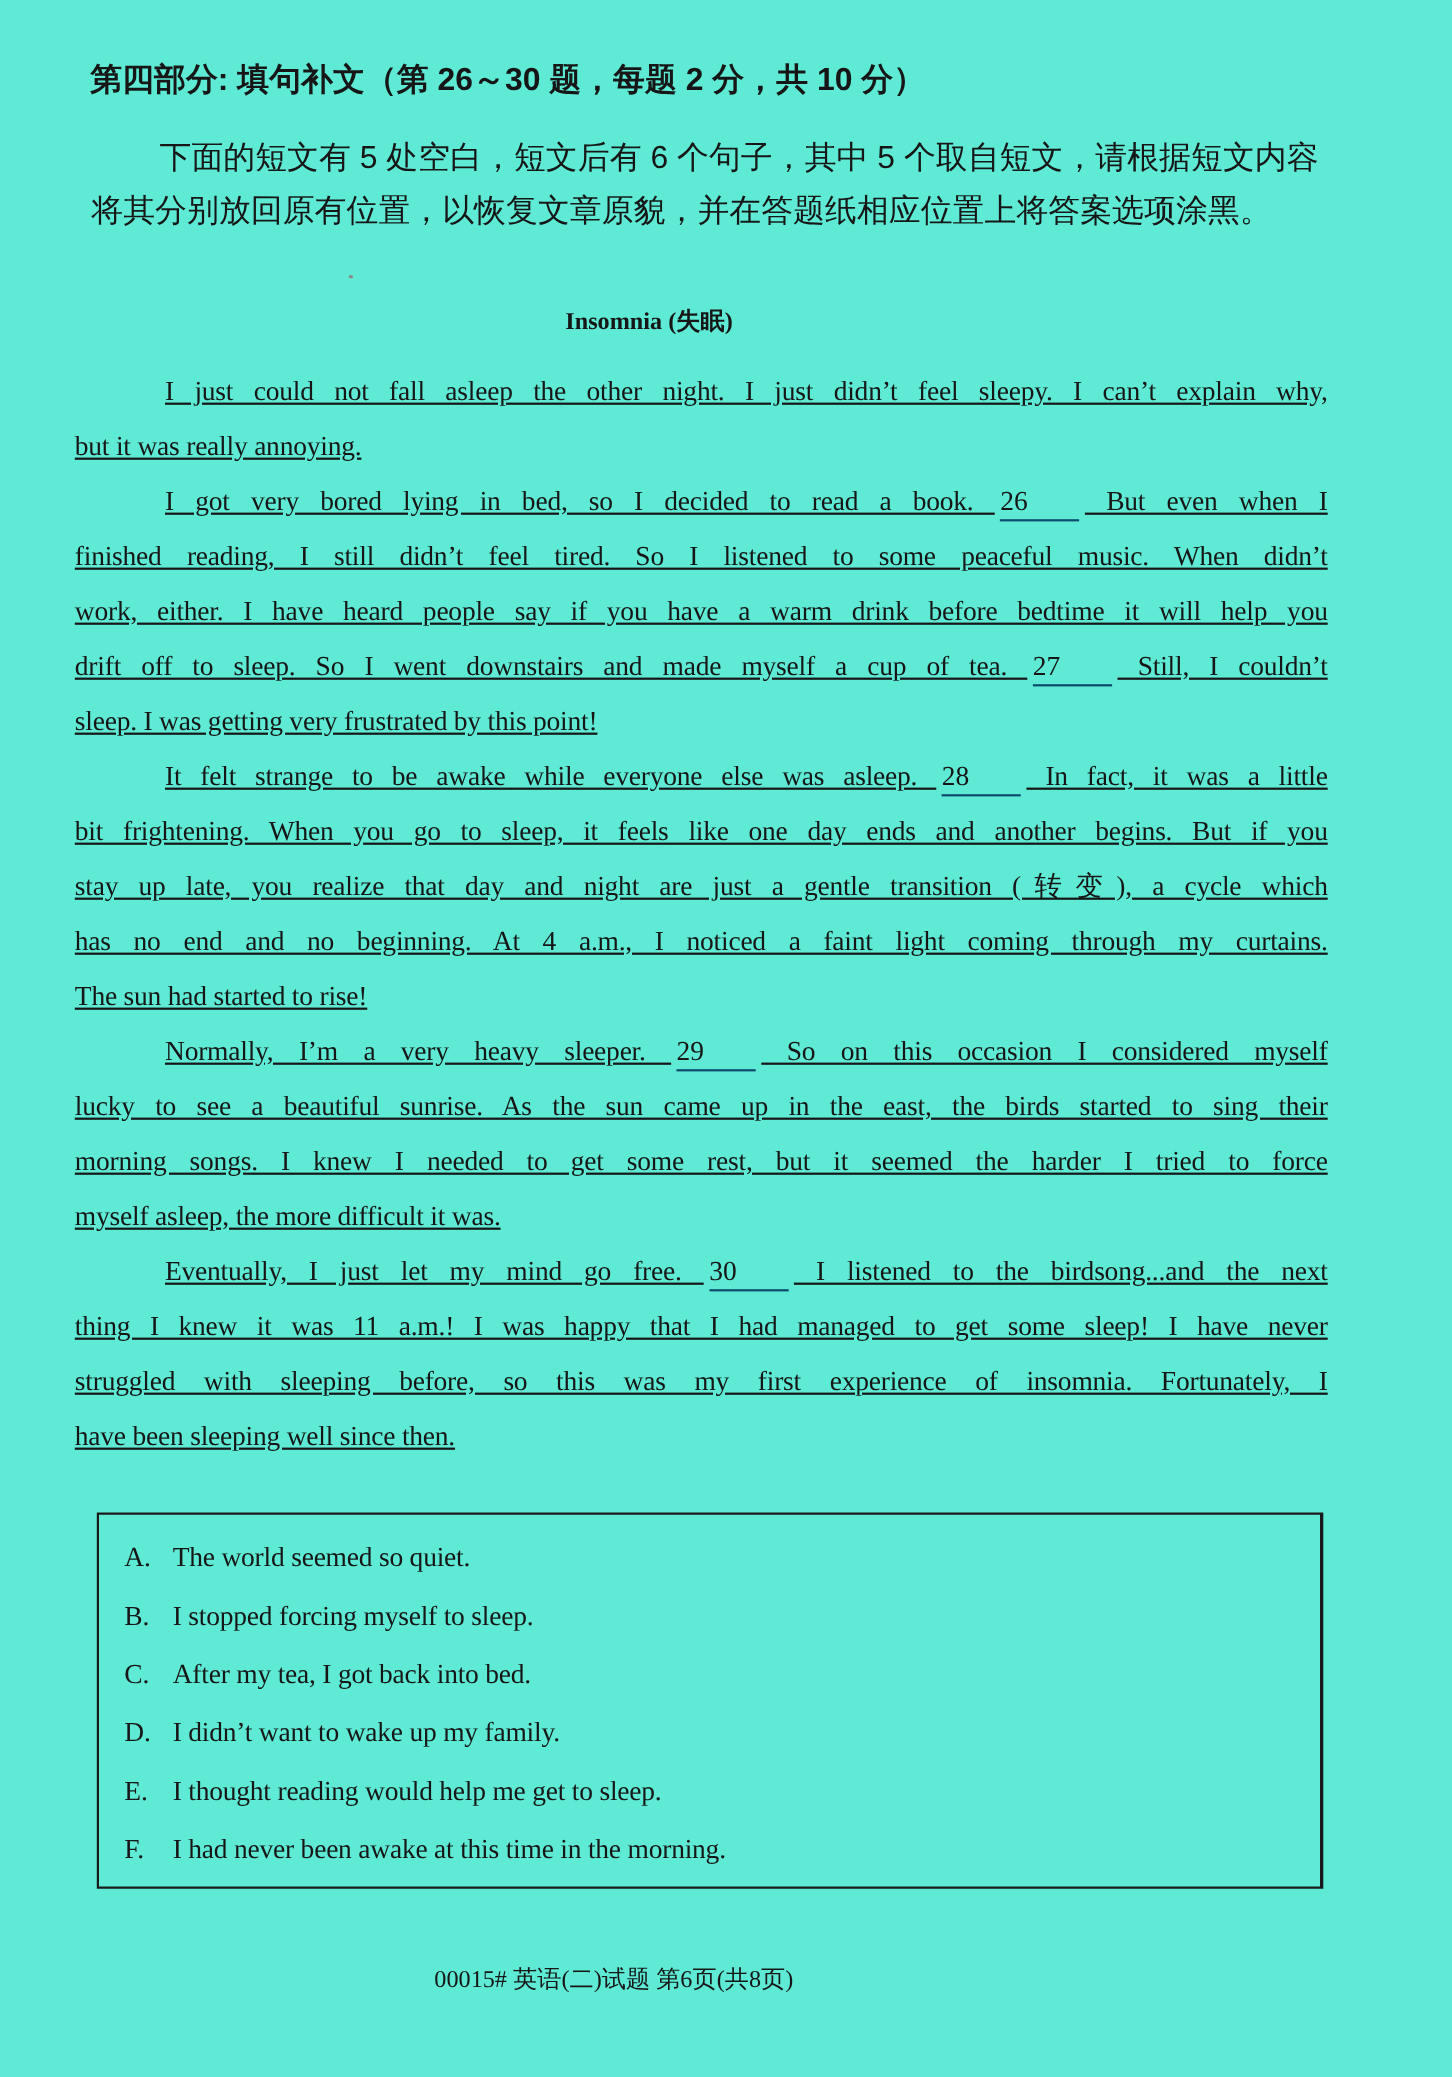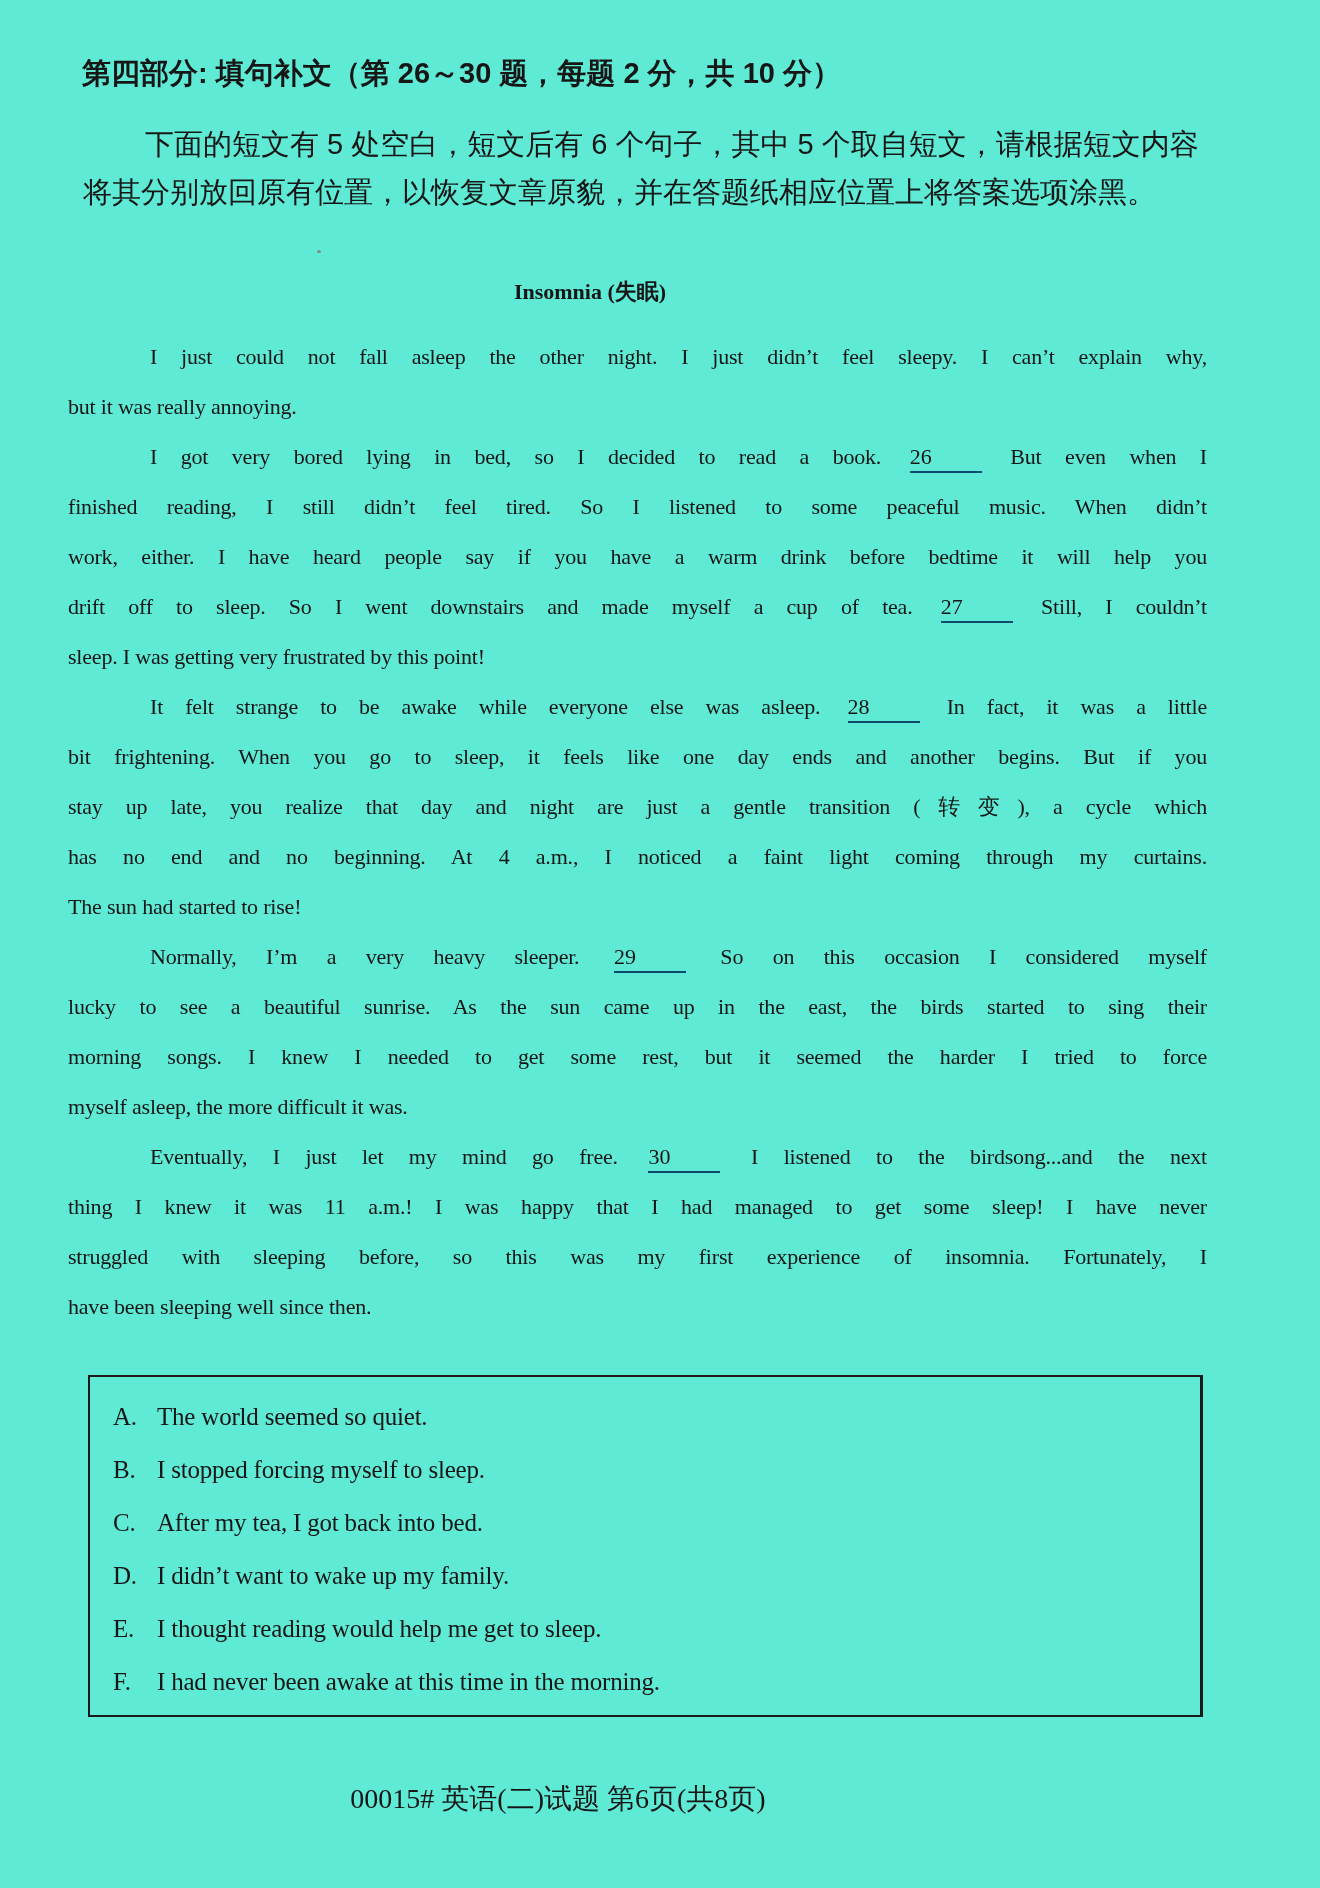--- a/index.html
+++ b/index.html
@@ -14,39 +14,39 @@
                 font-size:29px;line-height:48px;
                 font-family:"Liberation Sans","DejaVu Sans",sans-serif;}
   .jline{white-space:nowrap;text-align:justify;text-align-last:justify;}
   .jline.first{text-indent:62px;}
   .jline.last{text-align:left;text-align-last:left;}
 
   .title{position:absolute;left:0;top:272px;width:1180px;text-align:center;
          font-size:22px;font-weight:bold;line-height:40px;}
 
   .passage{position:absolute;left:68px;top:332px;width:1139px;
-           font-size:22px;letter-spacing:-0.2px;}
+           font-size:25px;letter-spacing:-0.2px;text-decoration:underline;}
   .pline{height:50px;line-height:50px;white-space:nowrap;
          text-align:justify;text-align-last:justify;}
   .pline.first{text-indent:82px;}
   .pline.last{text-align:left;text-align-last:left;}
 
   .blank{display:inline-block;min-width:72px;text-align:center;text-indent:0;
          border-bottom:2px solid #0c4a6e;line-height:normal;padding-bottom:1px;
          margin:0 5px;letter-spacing:0;}
 
   .optbox{position:absolute;left:88px;top:1375px;width:1115px;height:342px;
           box-sizing:border-box;border:2px solid #1a1a1a;border-right-width:3px;
           padding:13px 20px 0 23px;}
   .optrow{display:flex;height:53px;line-height:53px;white-space:nowrap;
           font-size:25px;letter-spacing:-0.2px;}
   .optletter{width:44px;flex:0 0 44px;}
 
   .footer{position:absolute;left:0;top:1782px;width:1116px;text-align:center;
-          font-size:28px;line-height:34px;white-space:nowrap;}
+          font-size:22px;line-height:34px;white-space:nowrap;}
 
   .artifact{position:absolute;left:317px;top:250px;width:4px;height:3px;
             background:#8a8a8a;border-radius:50%;}
 </style>
 </head>
 <body>
 
 <div class="page">
   <div class="header">第四部分: 填句补文（第 26～30 题，每题 2 分，共 10 分）</div>
   <div class="instructions">

